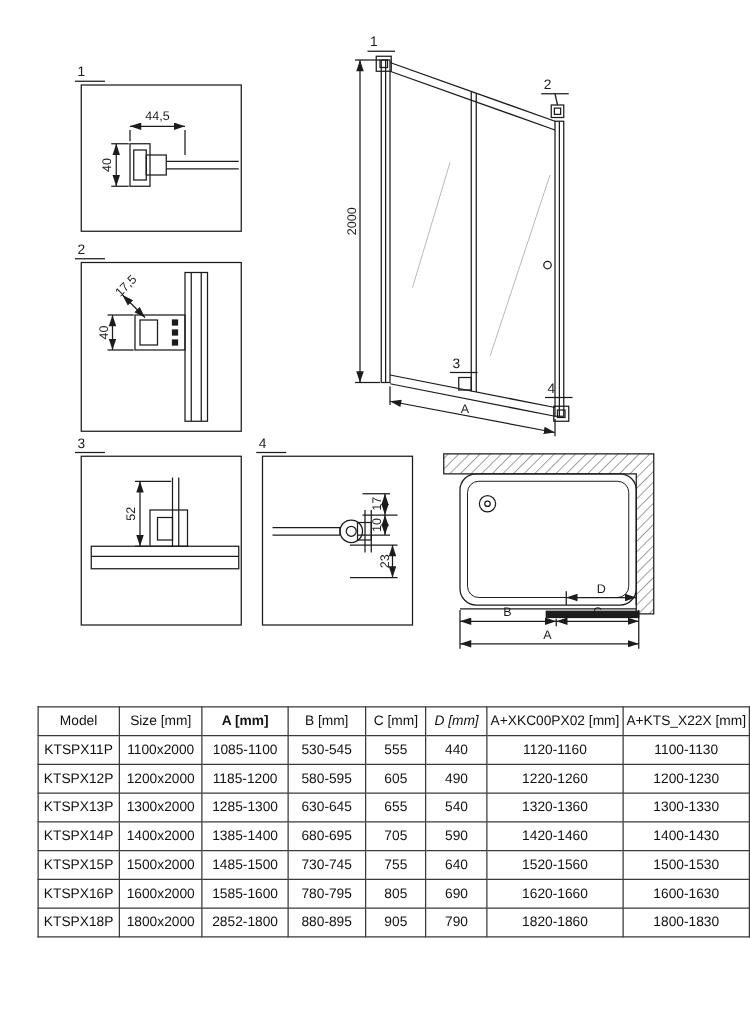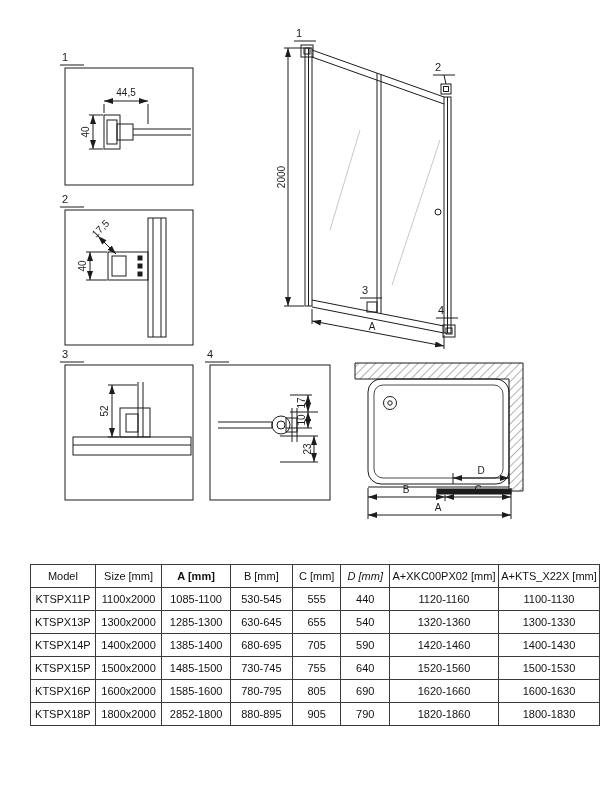--- a/index.html
+++ b/index.html
@@ -250,20 +250,30 @@
           <td>KTSPX11P</td>
           <td>1100x2000</td>
           <td>1085-1100</td>
           <td>530-545</td>
           <td>555</td>
           <td>440</td>
           <td>1120-1160</td>
           <td>1100-1130</td>
         </tr>
         <tr>
+          <td>KTSPX12P</td>
+          <td>1200x2000</td>
+          <td>1185-1200</td>
+          <td>580-595</td>
+          <td>605</td>
+          <td>490</td>
+          <td>1220-1260</td>
+          <td>1200-1230</td>
+        </tr>
+        <tr>
           <td>KTSPX13P</td>
           <td>1300x2000</td>
           <td>1285-1300</td>
           <td>630-645</td>
           <td>655</td>
           <td>540</td>
           <td>1320-1360</td>
           <td>1300-1330</td>
         </tr>
         <tr>

